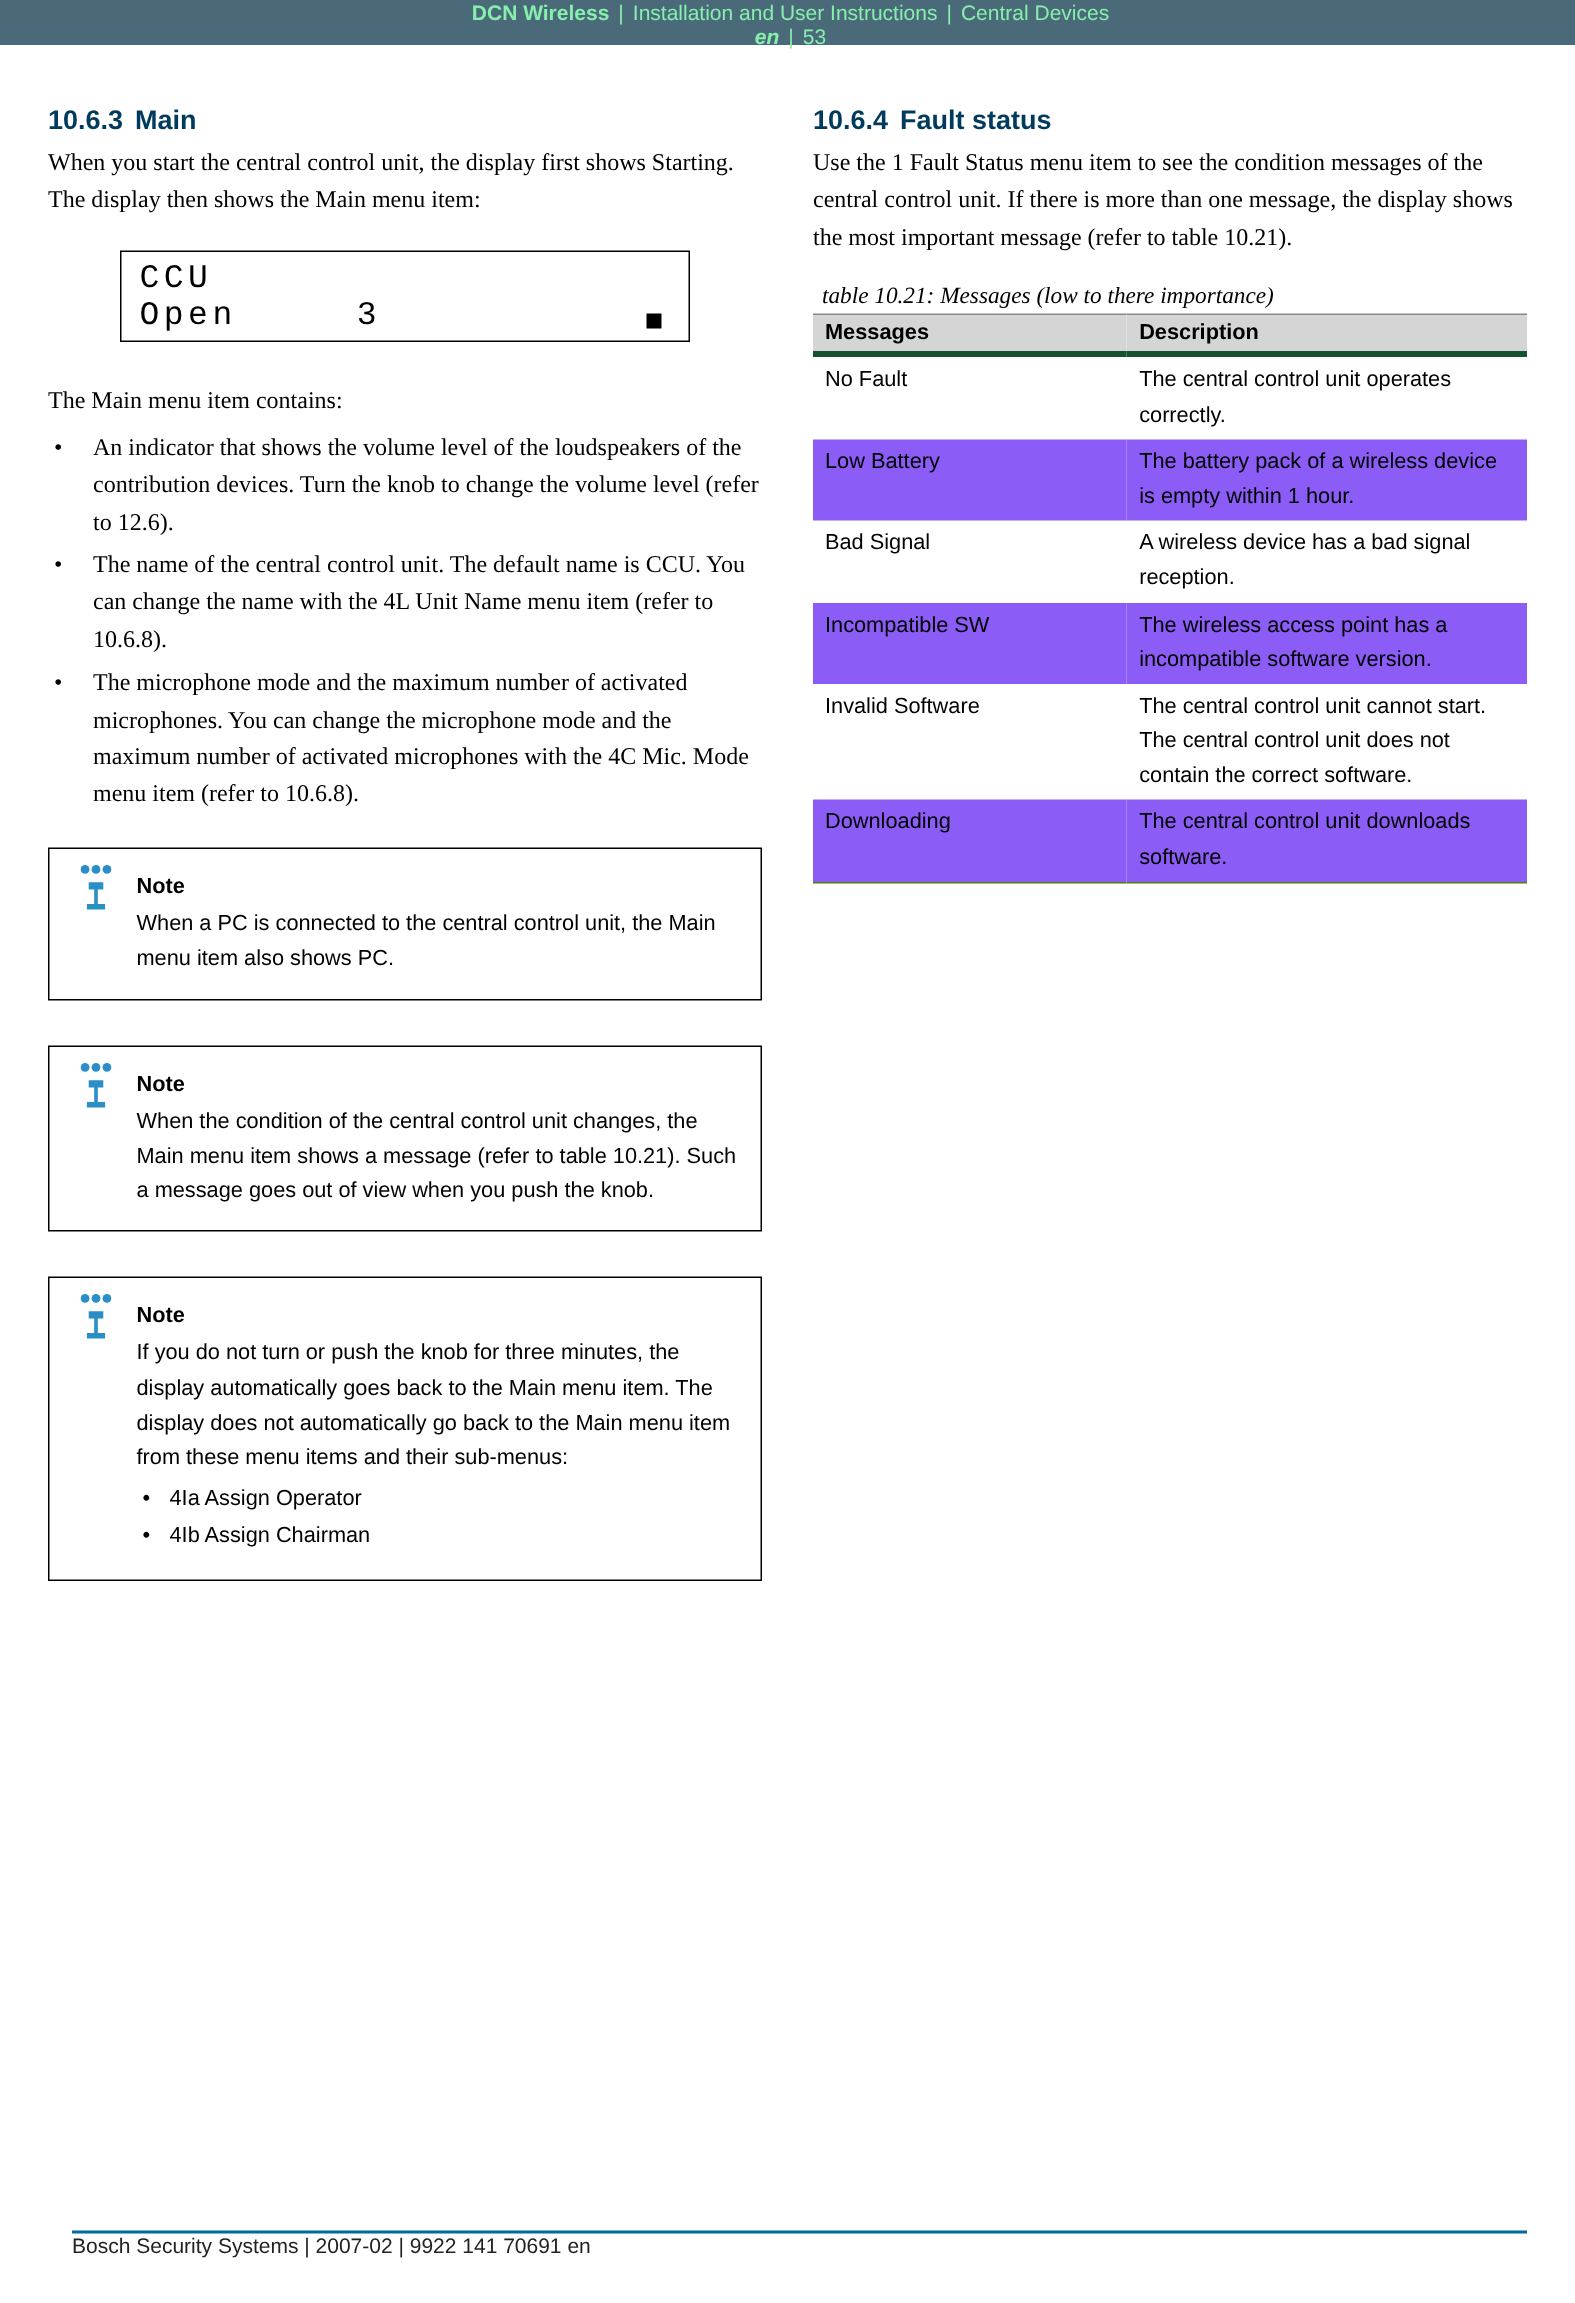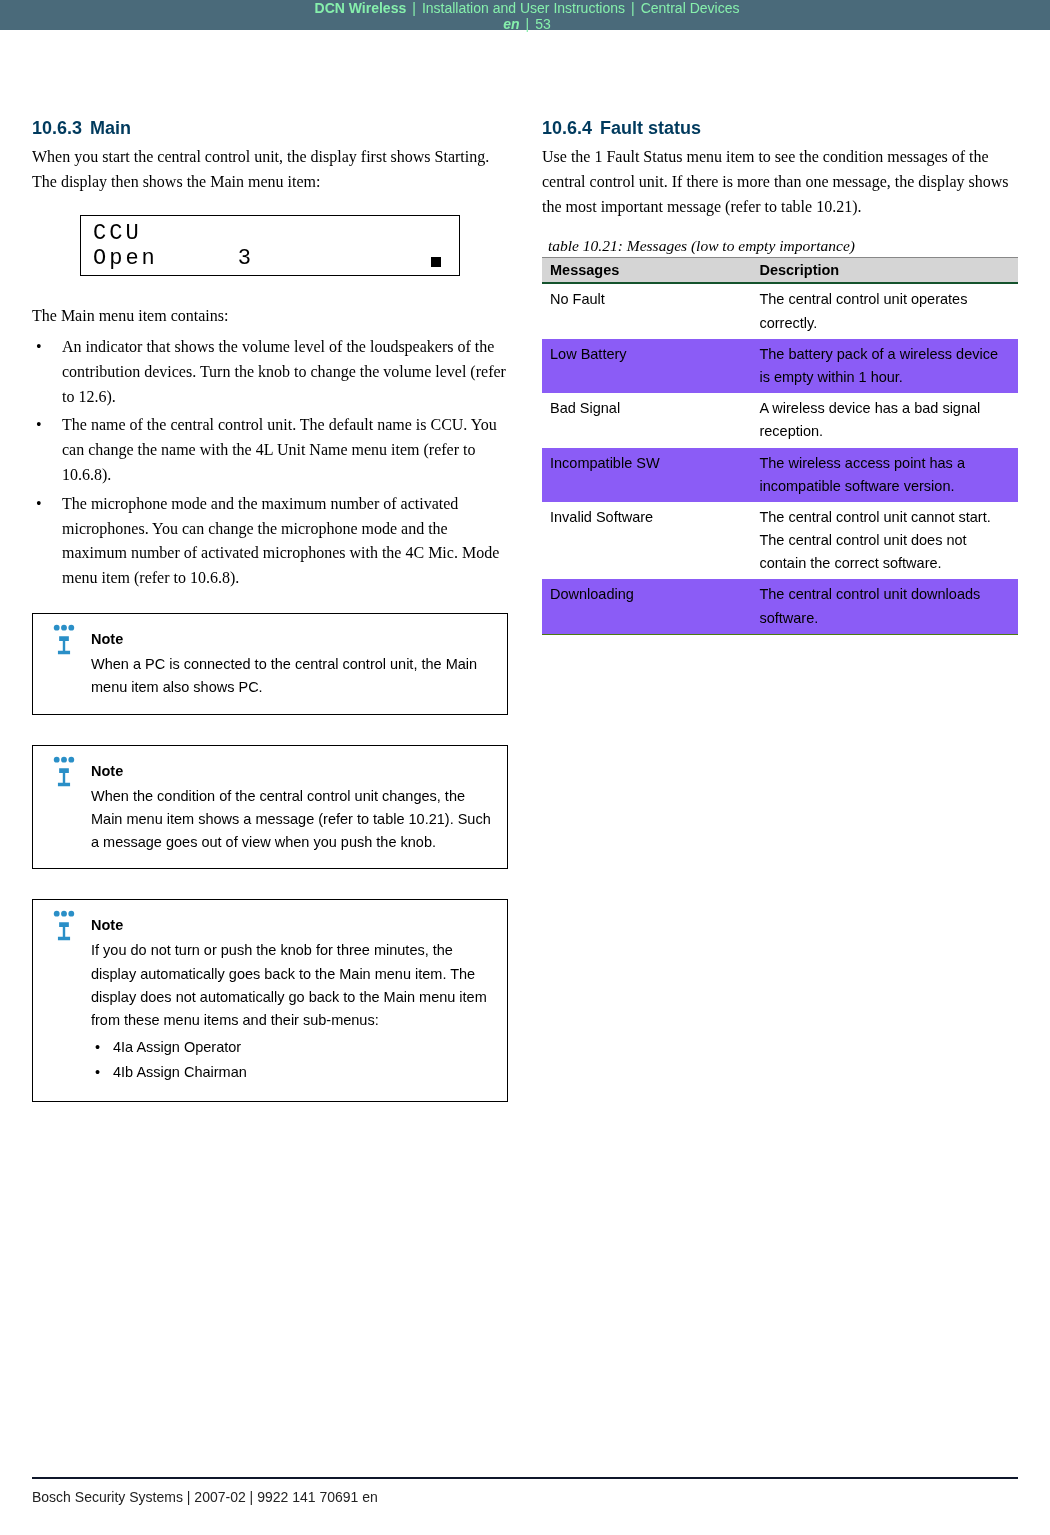--- a/index.html
+++ b/index.html
@@ -27,21 +27,21 @@
   .header-left { display: flex; align-items: baseline; gap: 6px; }
   .header-bold { font-weight: bold; }
   .header-right { display: flex; align-items: baseline; gap: 6px; }
   .page-indicator { font-weight: bold; font-style: italic; }
   .page-sep, .page-no { font-weight: normal; }
   .content {
     padding: 40px 32px 0 32px;
     display: flex;
     gap: 34px;
   }
-  .col { width: 476px; margin-top: 48px; }
+  .col { width: 476px; }
   .section-heading {
     font-family: Arial, Helvetica, sans-serif;
     font-weight: bold;
     font-size: 18px;
     color: #003a5d;
     margin-bottom: 6px;
   }
   .section-number { margin-right: 8px; }
   .body-text { font-size: 16px; line-height: 1.55; margin-bottom: 14px; }
   .lcd-box {
@@ -132,36 +132,35 @@
     border-collapse: collapse;
     font-family: Arial, Helvetica, sans-serif;
     font-size: 14.5px;
   }
   table.msg-table th {
     text-align: left;
     font-weight: bold;
     background: #d5d5d5;
     padding: 4px 8px;
     border-top: 1px solid #888;
-    border-bottom: 2px solid #14532d;
+    border-bottom: 4px solid #14532d;
   }
   table.msg-table td {
     vertical-align: top;
     padding: 4px 8px;
     line-height: 1.6;
   }
   table.msg-table tr.shade td { background: #8b5cf6; }
   table.msg-table tr:last-child td { border-bottom: 1px solid #4d7c0f; }
   .footer {
     position: absolute;
     bottom: 30px;
-    left: 32px;
+    left: 48px;
     right: 32px;
-    border-top: 2px solid #0f172a;
-    padding-top: 10px;
+    border-top: 2px solid #0369a1;
     font-family: Arial, Helvetica, sans-serif;
     font-size: 14px;
     color: #222;
   }
 </style>
 </head>
 <body>
 
 <div class="header-bar">
   <div class="header-left">
@@ -251,21 +250,21 @@
       </div>
     </div>
   </div>
 
   <div class="col">
     <div class="section-heading">
       <span class="section-number">10.6.4</span><span>Fault status</span>
     </div>
     <p class="body-text">Use the 1 Fault Status menu item to see the condition messages of the central control unit. If there is more than one message, the display shows the most important message (refer to table 10.21).</p>
 
-    <div class="table-caption">table 10.21: Messages (low to empty importance)</div>
+    <div class="table-caption">table 10.21: Messages (low to there importance)</div>
     <table class="msg-table">
       <thead>
         <tr>
           <th style="width:44%">Messages</th>
           <th>Description</th>
         </tr>
       </thead>
       <tbody>
         <tr>
           <td>No Fault</td>

